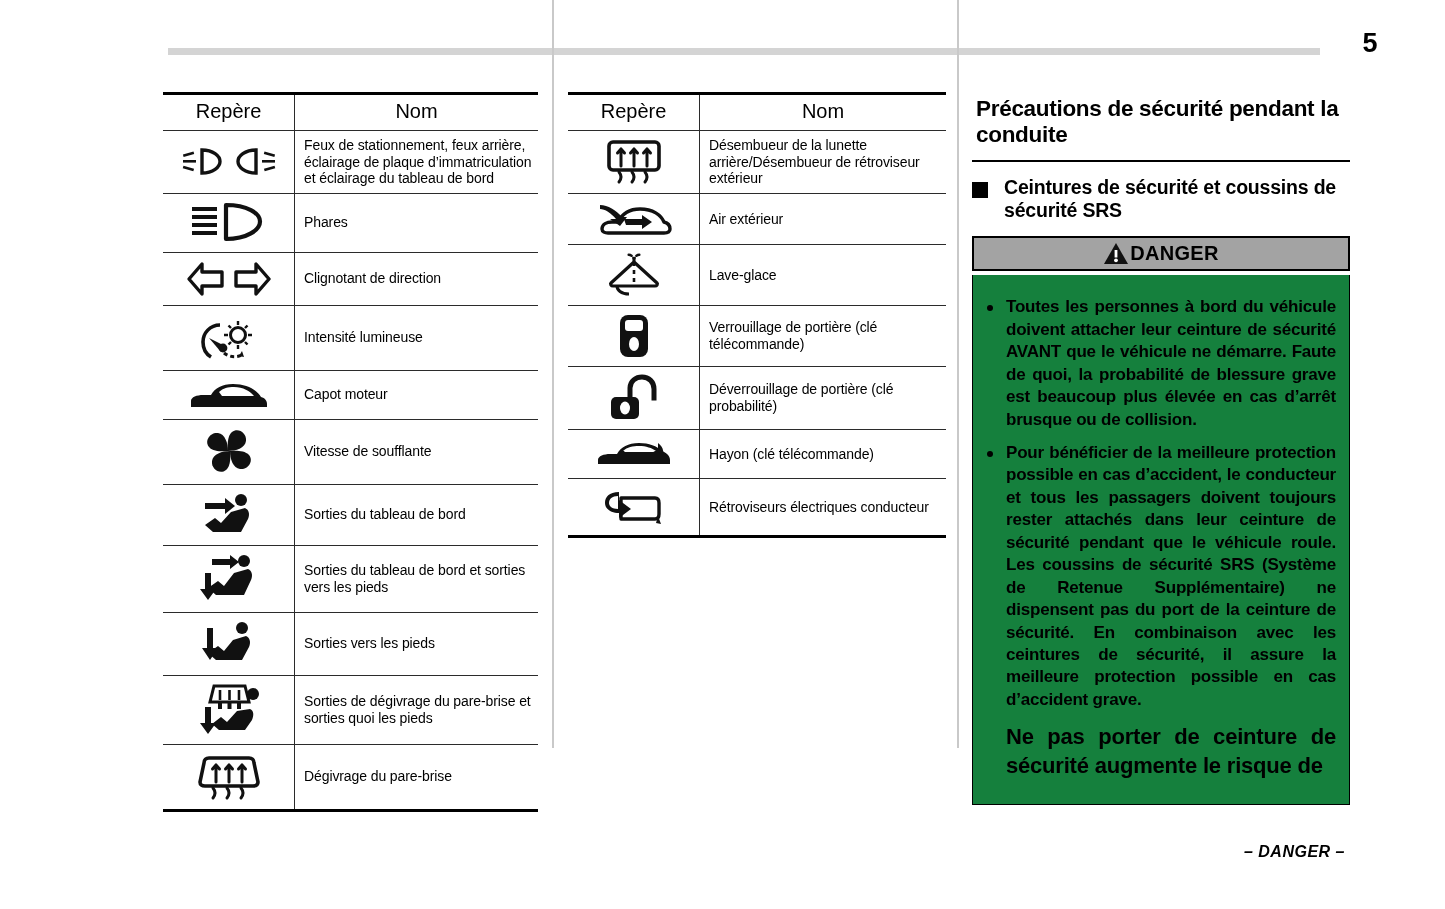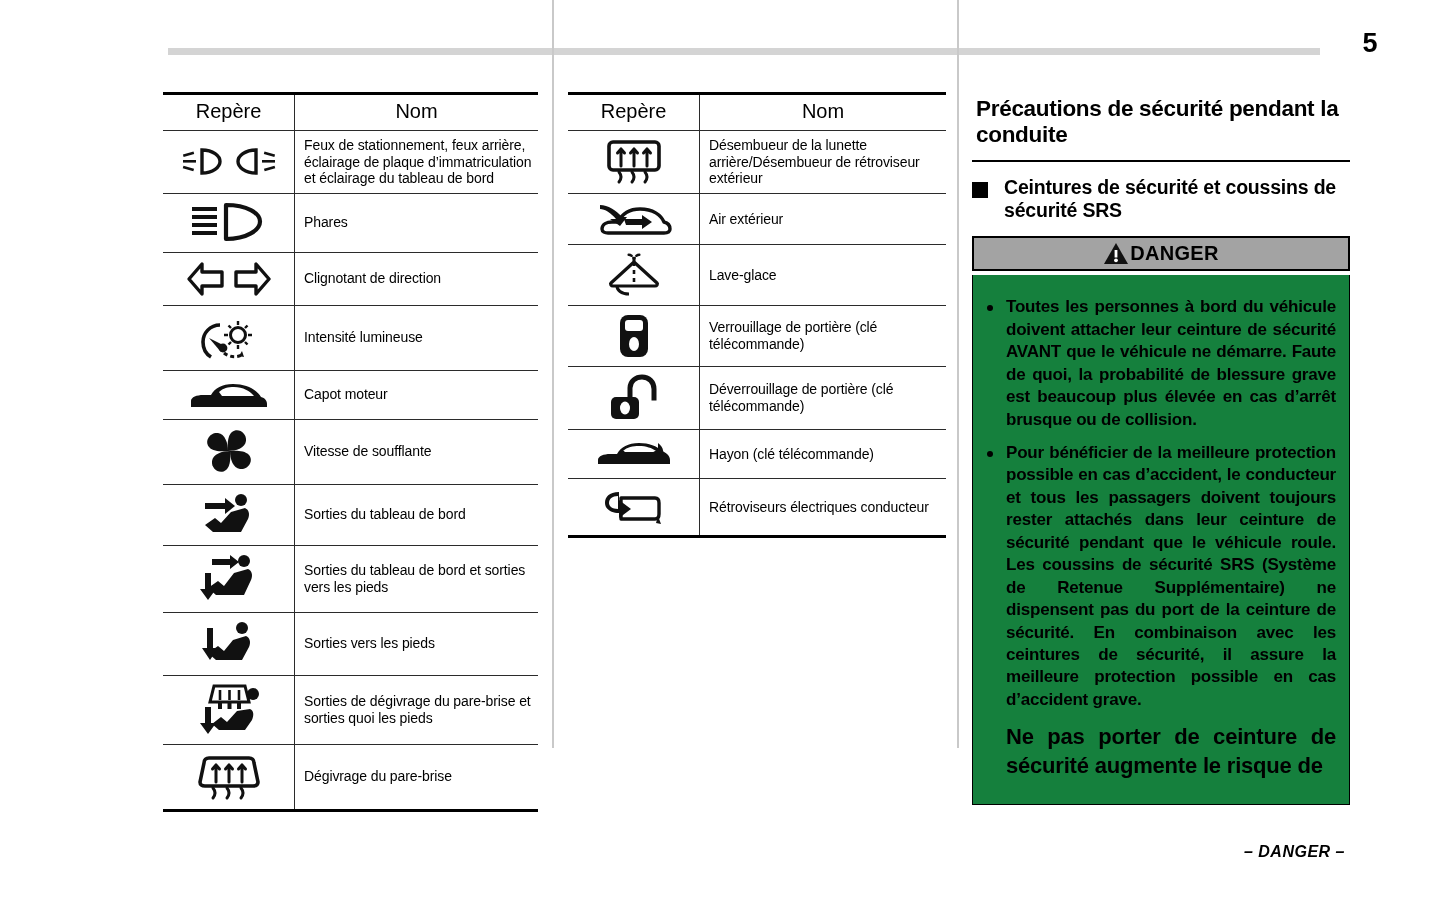--- a/index.html
+++ b/index.html
@@ -528,21 +528,21 @@
             <div class="glyph-wrap">
               <svg width="52" height="48" viewBox="0 0 52 48">
                 <g>
                   <path d="M22 26 L22 14 C22 7 28 3 34 3 C41 3 46 8 46 15 L46 24" fill="none" stroke="#111" stroke-width="5" stroke-linecap="square"></path>
                   <rect x="3" y="23" width="28" height="22" rx="5" fill="#111"></rect>
                   <ellipse cx="17" cy="34" rx="5" ry="6.5" fill="#fff"></ellipse>
                 </g>
               </svg>
             </div>
           </td>
-          <td class="c-nom">Déverrouillage de portière (clé télécommande)</td>
+          <td class="c-nom">Déverrouillage de portière (clé probabilité)</td>
         </tr>
 
         <tr>
           <td class="c-rep">
             <div class="glyph-wrap">
               <svg width="78" height="34" viewBox="0 0 78 34">
                 <g fill="#111">
                   <path d="M3 23 C3 19 9 17 15 17 L22 17 C26 10 33 6 44 6 C54 6 62 9 67 14
                            C72 16 75 19 75 23 L75 27 L3 27 Z"></path>
                   <path d="M28 14 C32 10 38 9 44 9 C51 9 57 11 61 14 Z" fill="#fff"></path>

